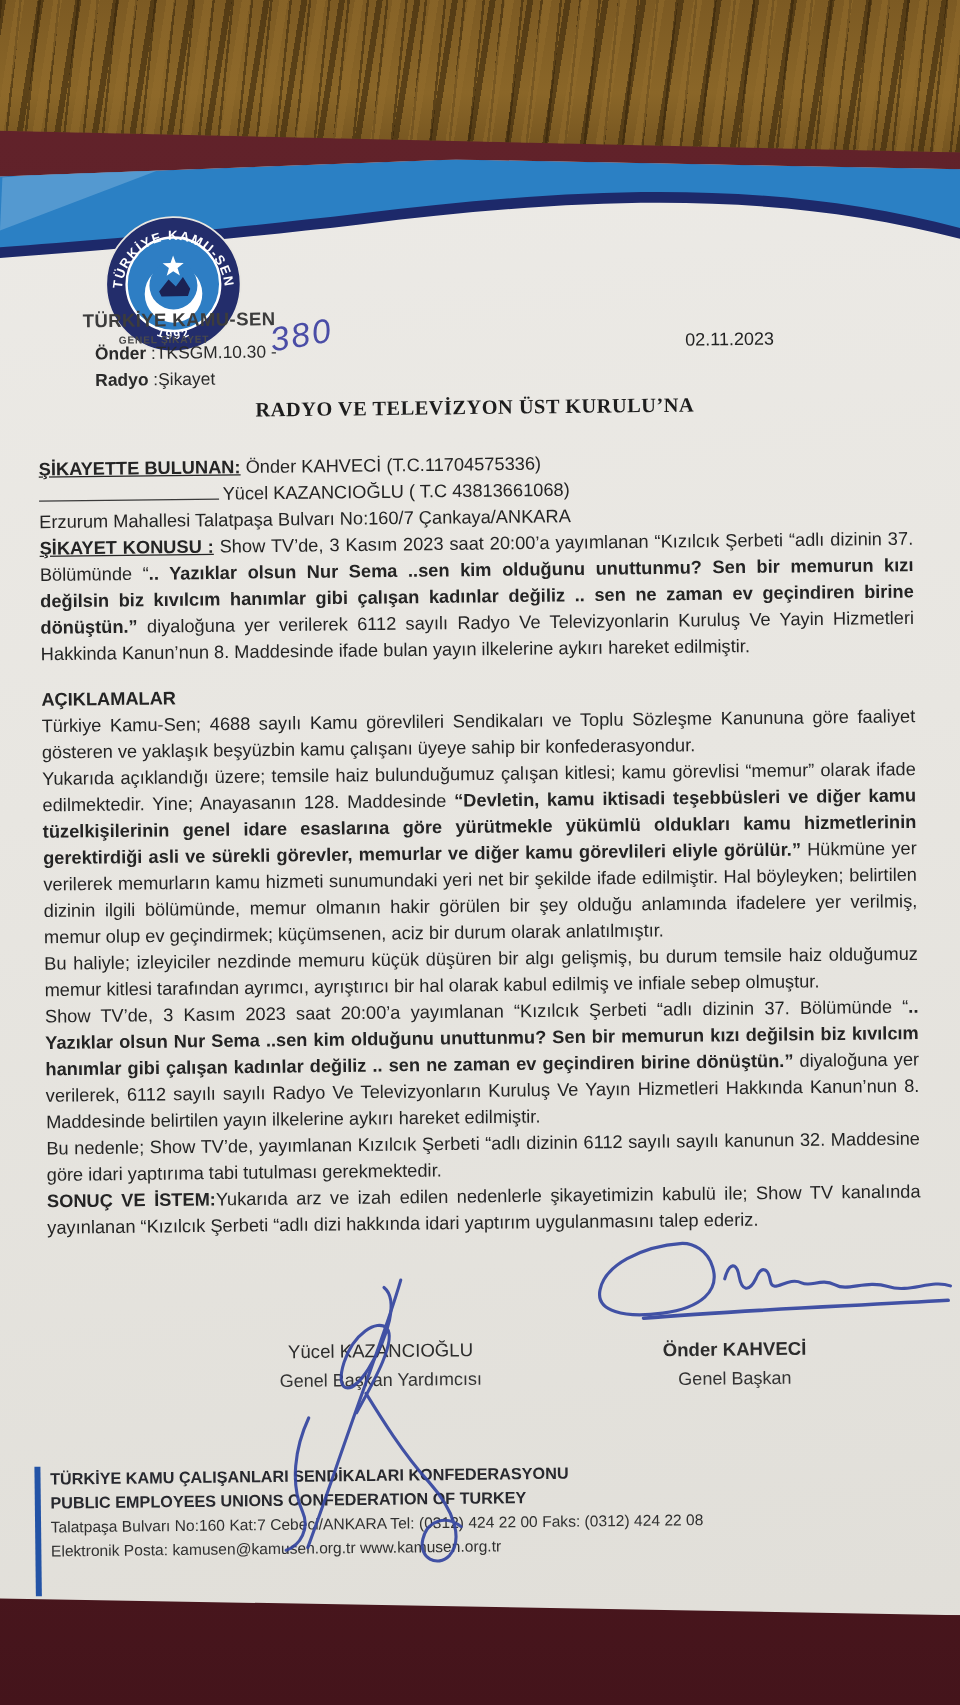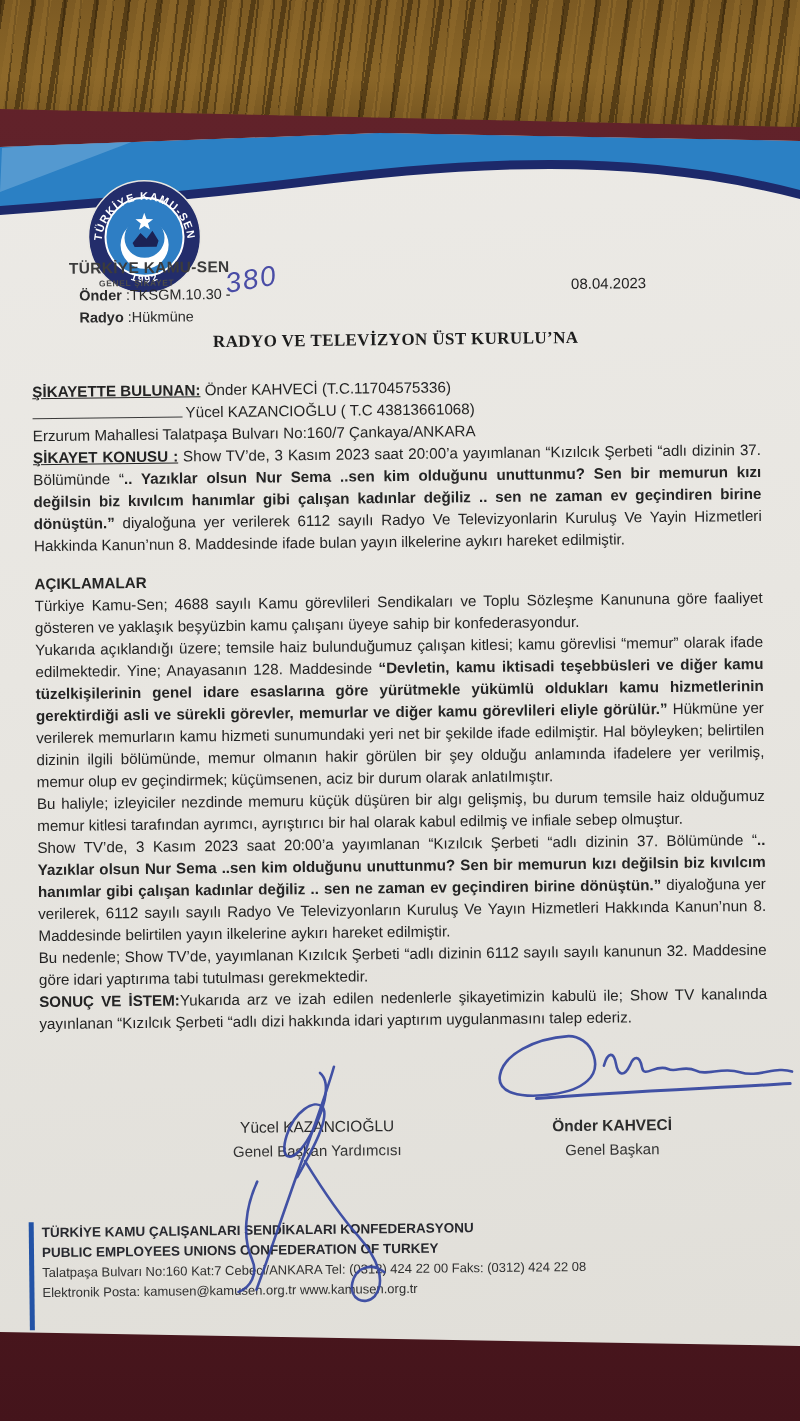--- a/index.html
+++ b/index.html
@@ -89,23 +89,23 @@
     </svg>
 
     <div class="abs org-name">TÜRKİYE KAMU-SEN</div>
     <div class="abs org-sub">GENEL ŞİKAYET</div>
 
     <div class="abs ref-line" style="top:284px;">
       <b>Önder</b><span>:TKSGM.10.30 -</span>
     </div>
     <div class="abs hand-number">380</div>
     <div class="abs ref-line" style="top:306px;">
-      <b>Radyo</b><span>:Hükmüne</span>
+      <b>Radyo</b><span>:Şikayet</span>
     </div>
-    <div class="abs date">08.04.2023</div>
+    <div class="abs date">02.11.2023</div>
 
     <div class="abs doc-title">RADYO VE TELEVİZYON ÜST KURULU’NA</div>
 
     <div class="abs bodytext">
       <p><span class="b u">ŞİKAYETTE BULUNAN:</span><span> Önder KAHVECİ (T.C.11704575336)</span></p>
       <p><span class="blank"></span><span>Yücel KAZANCIOĞLU (  T.C 43813661068)</span></p>
       <p>Erzurum Mahallesi Talatpaşa Bulvarı No:160/7 Çankaya/ANKARA</p>
       <p class="just"><span class="b u">ŞİKAYET KONUSU :</span><span>  Show TV’de, 3 Kasım 2023 saat 20:00’a  yayımlanan “Kızılcık Şerbeti “adlı dizinin 37. Bölümünde “</span><span class="b">.. Yazıklar olsun Nur Sema ..sen kim olduğunu unuttunmu? Sen bir memurun kızı değilsin biz kıvılcım hanımlar gibi çalışan kadınlar değiliz .. sen ne zaman ev geçindiren birine dönüştün.”</span><span> diyaloğuna yer verilerek 6112 sayılı Radyo Ve Televizyonlarin Kuruluş Ve Yayin Hizmetleri Hakkinda Kanun’nun 8. Maddesinde ifade bulan yayın ilkelerine aykırı hareket edilmiştir.</span></p>
 
       <p class="b gap">AÇIKLAMALAR</p>

